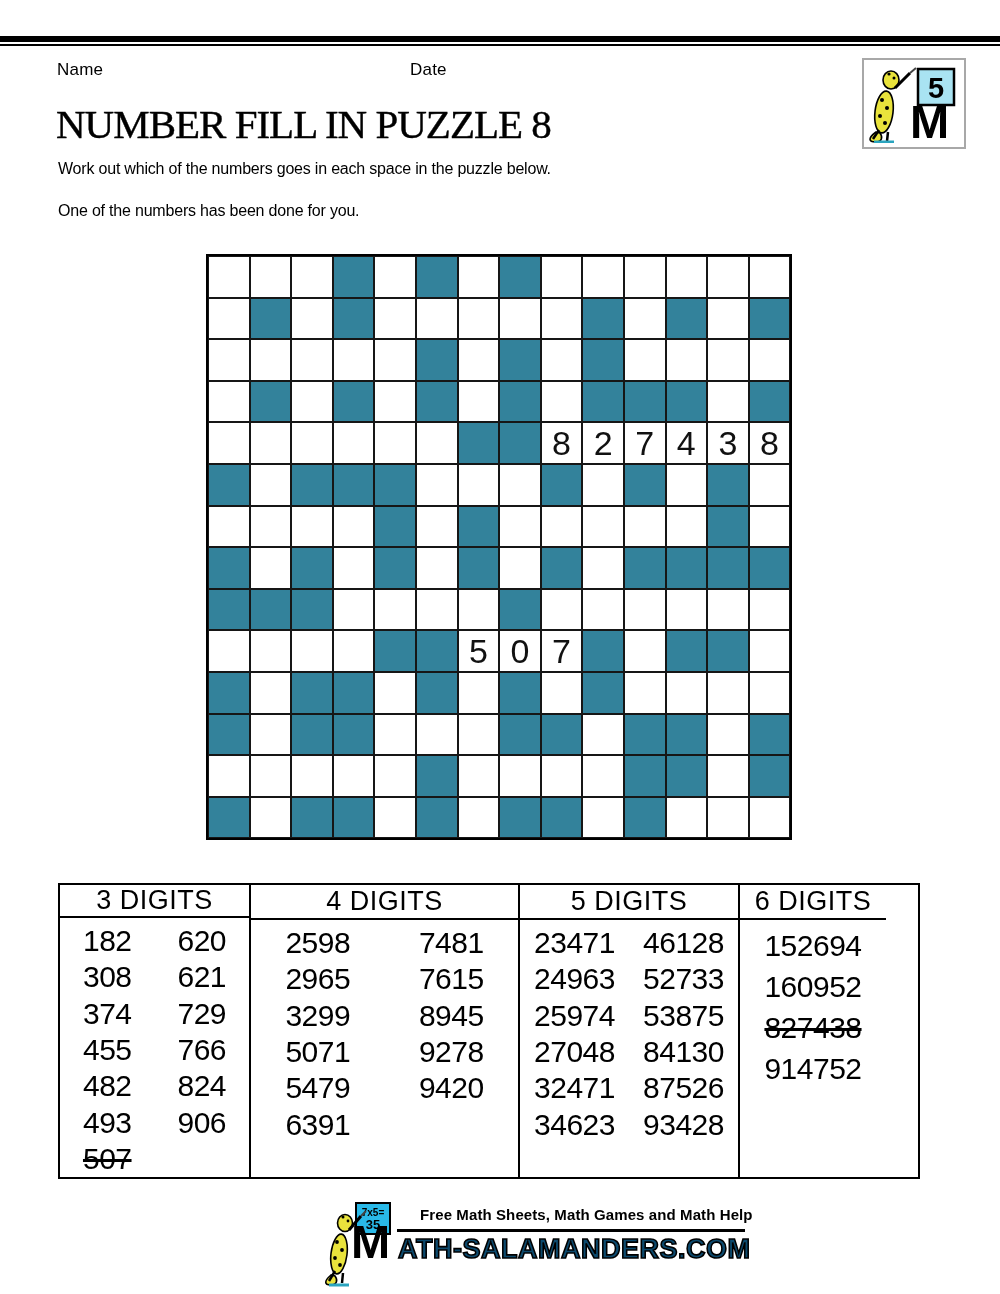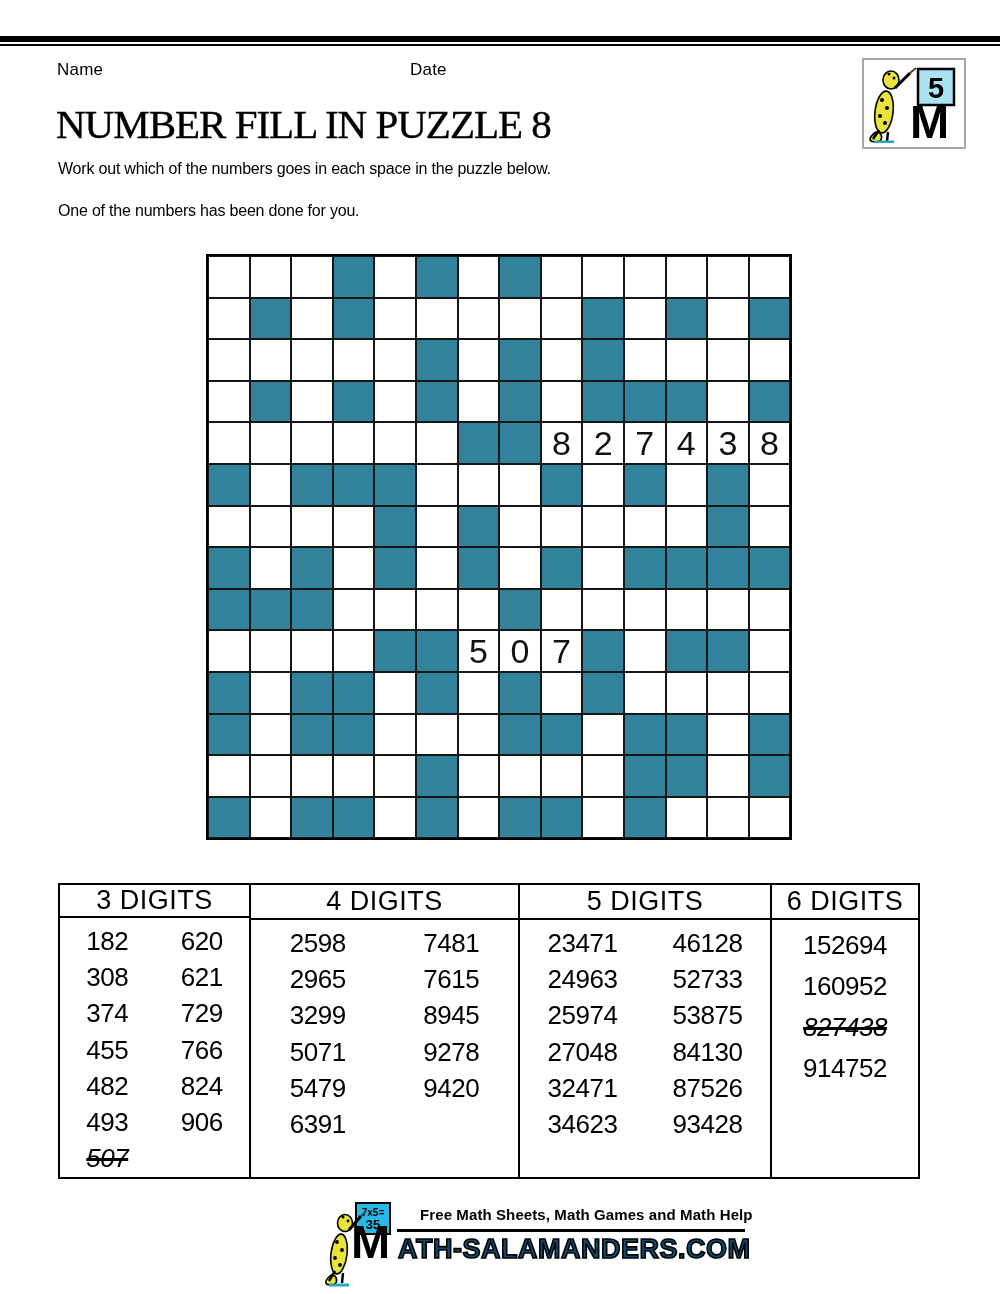--- a/index.html
+++ b/index.html
@@ -23,22 +23,22 @@
   .cell{box-sizing:border-box;border:1px solid #161616;display:flex;align-items:center;justify-content:center;font-size:34px;color:#111;background:#fff;}
   .cell.teal{background:var(--teal,#33829B);}
   
   #number-bank{left:58px;top:883px;width:862px;height:296px;display:flex;border:2px solid #000;box-sizing:border-box;background:#fff;}
   .tcol{box-sizing:border-box;border-right:2px solid #000;display:flex;flex-direction:column;}
   .tcol:last-child{border-right:none;}
   .thead{height:35px;box-sizing:border-box;border-bottom:2px solid #000;display:flex;align-items:center;justify-content:center;font-size:27px;letter-spacing:.5px;}
   .tbody{flex:1;padding-top:5px;}
   .trow{display:flex;height:36.3px;align-items:center;}
   .tcol-6 .trow{height:41px;}
-  .num{flex:1;text-align:center;font-size:26px;letter-spacing:-.5px;}
-  .struck{text-decoration:line-through;text-decoration-thickness:2.5px;font-style:italic;}
+  .num{flex:1;text-align:center;font-size:30px;letter-spacing:-.5px;}
+  .struck{text-decoration:line-through;text-decoration-thickness:2.5px;}
   
   #footer-tagline{left:420px;top:1206px;font-size:15px;font-weight:bold;letter-spacing:.1px;white-space:nowrap;}
   #footer-divider{left:397px;top:1229px;width:348px;height:3px;background:#000;}
   #footer-m{left:351px;top:1218px;font-size:47px;font-weight:bold;line-height:1;letter-spacing:-2px;}
   #footer-site{left:398px;top:1234px;font-size:27px;font-weight:bold;letter-spacing:.5px;color:#0c4a6e;-webkit-text-stroke:1.6px #000;white-space:nowrap;}
   svg text{font-family:"Liberation Sans",sans-serif;}
 </style>
 </head>
 <body>
 
@@ -335,21 +335,21 @@
         <div class="trow">
           <span class="num">5479</span>
           <span class="num">9420</span>
         </div>
         <div class="trow">
           <span class="num">6391</span>
           <span class="num"></span>
         </div>
       </div>
   </div>
-  <div class="tcol" style="width:252px;">
+  <div class="tcol" style="width:220px;">
     <div class="thead">5 DIGITS</div>
     <div class="tbody">
         <div class="trow">
           <span class="num">23471</span>
           <span class="num">46128</span>
         </div>
         <div class="trow">
           <span class="num">24963</span>
           <span class="num">52733</span>
         </div>

